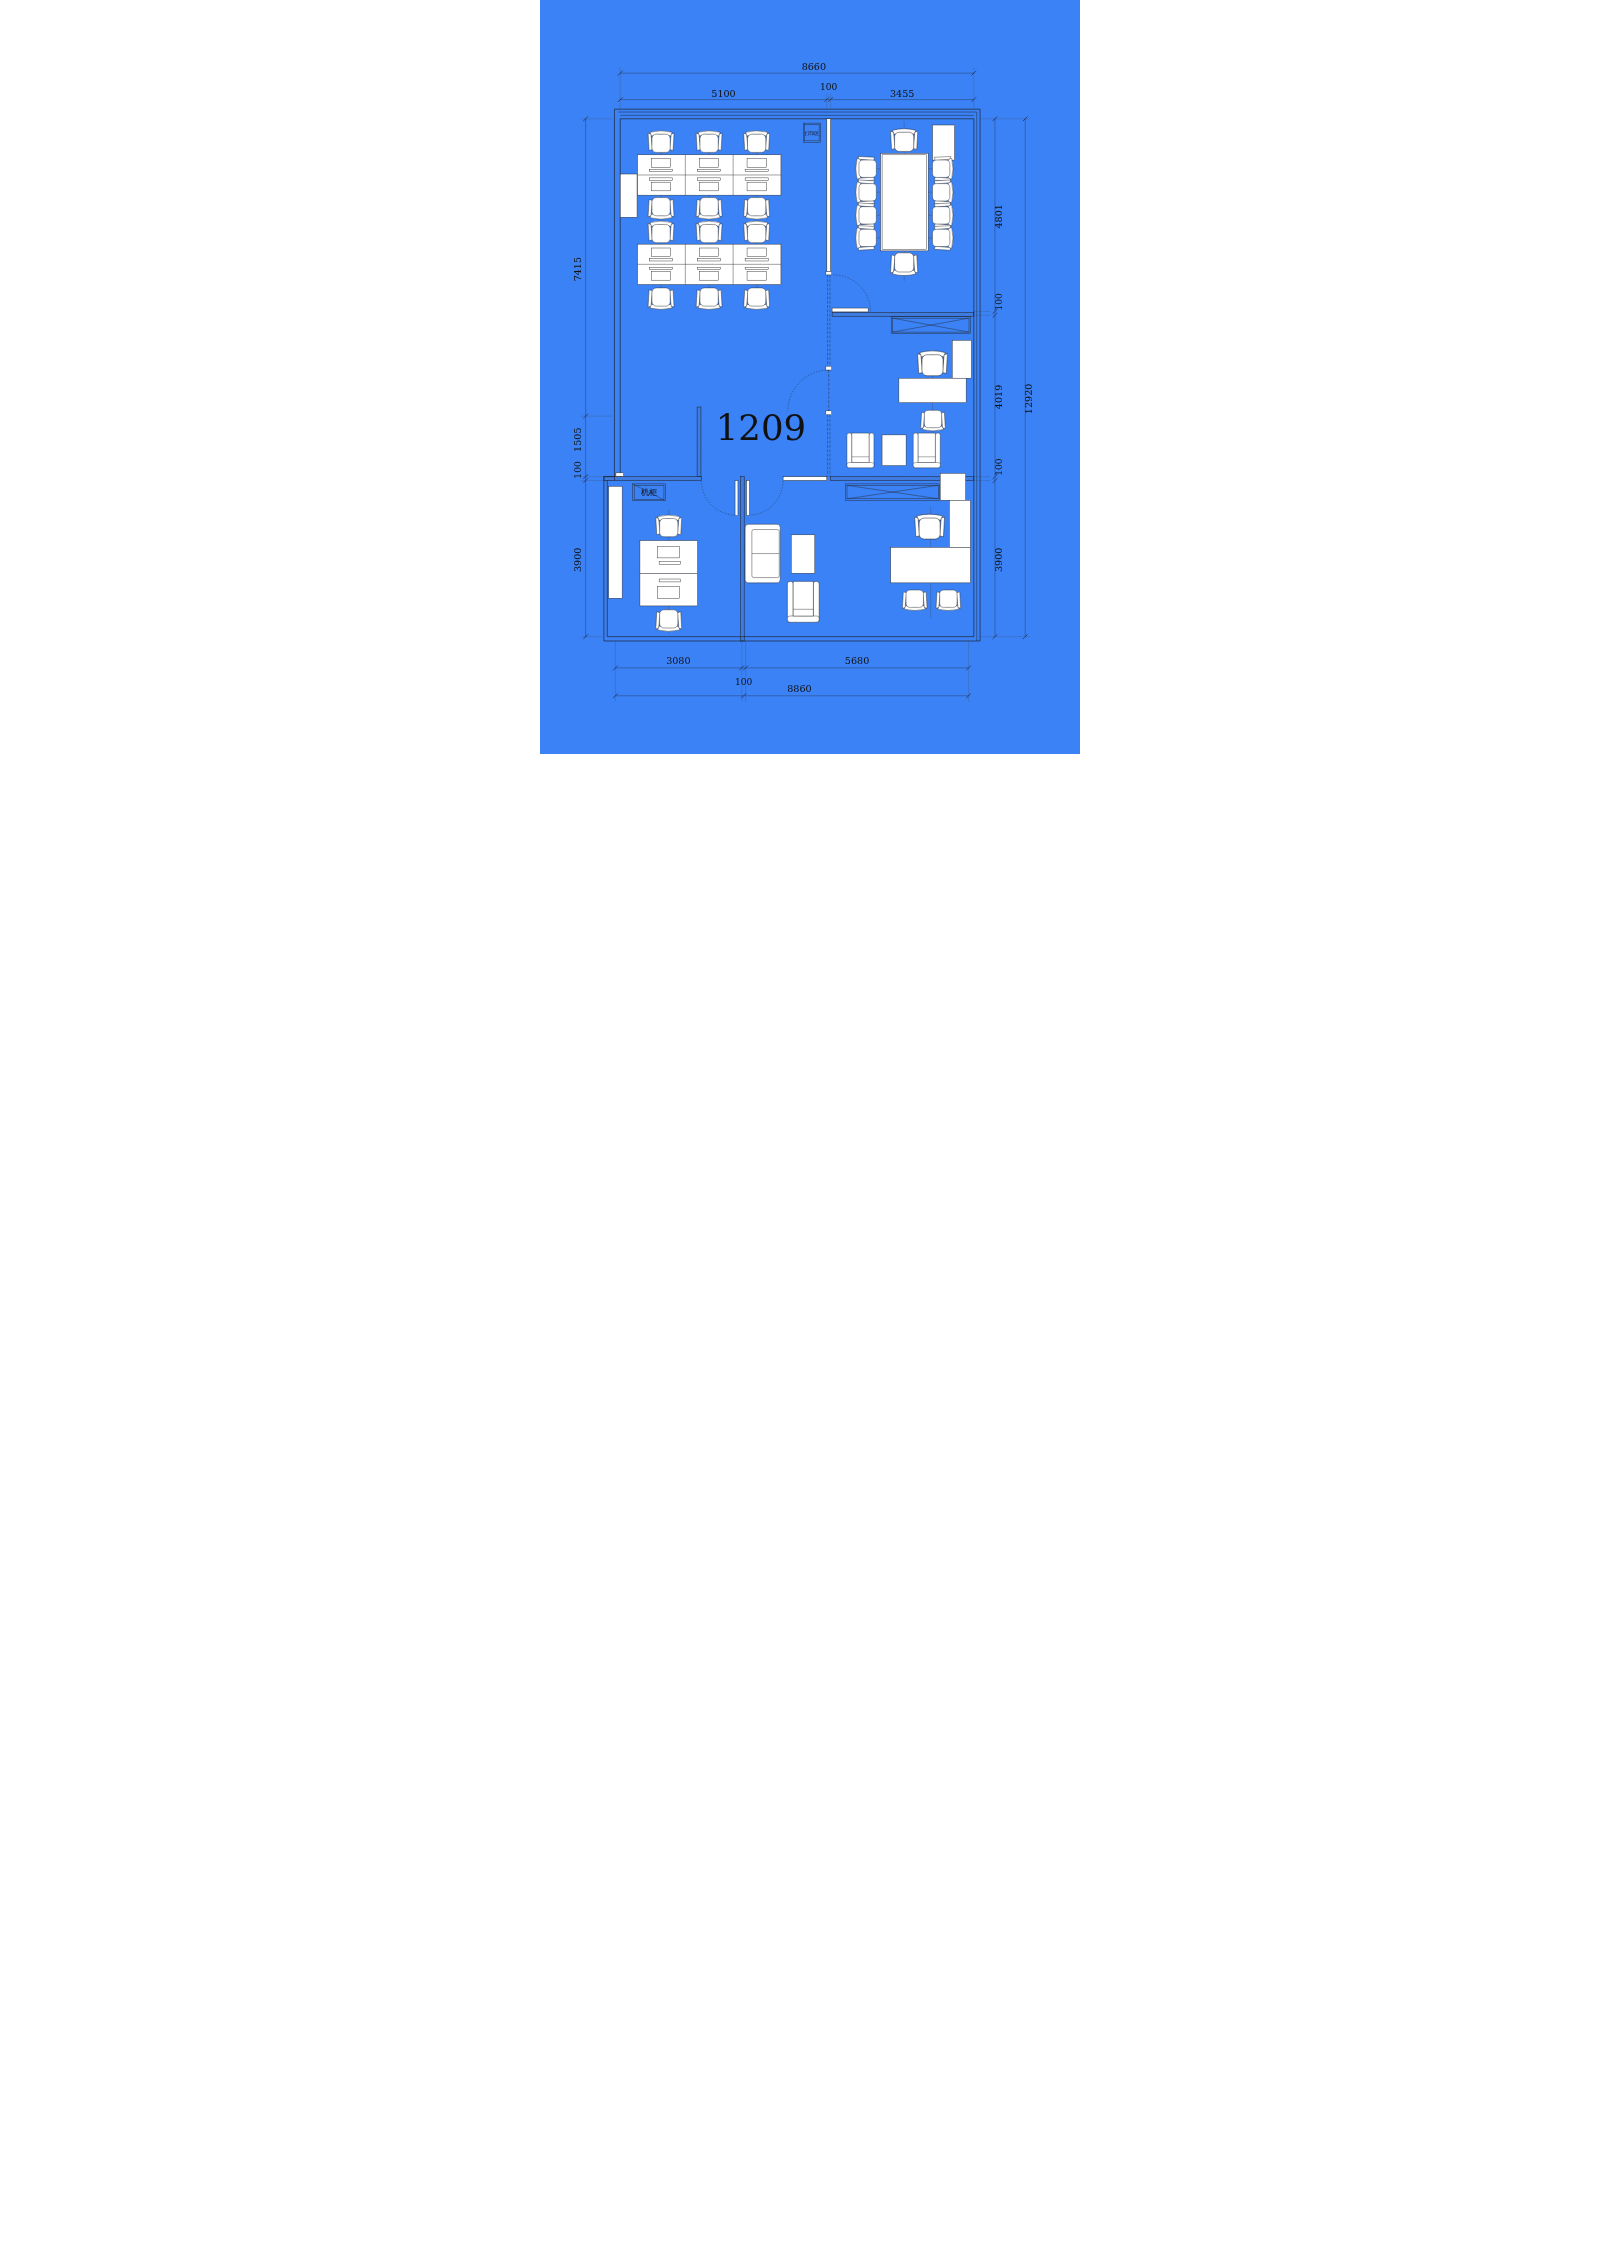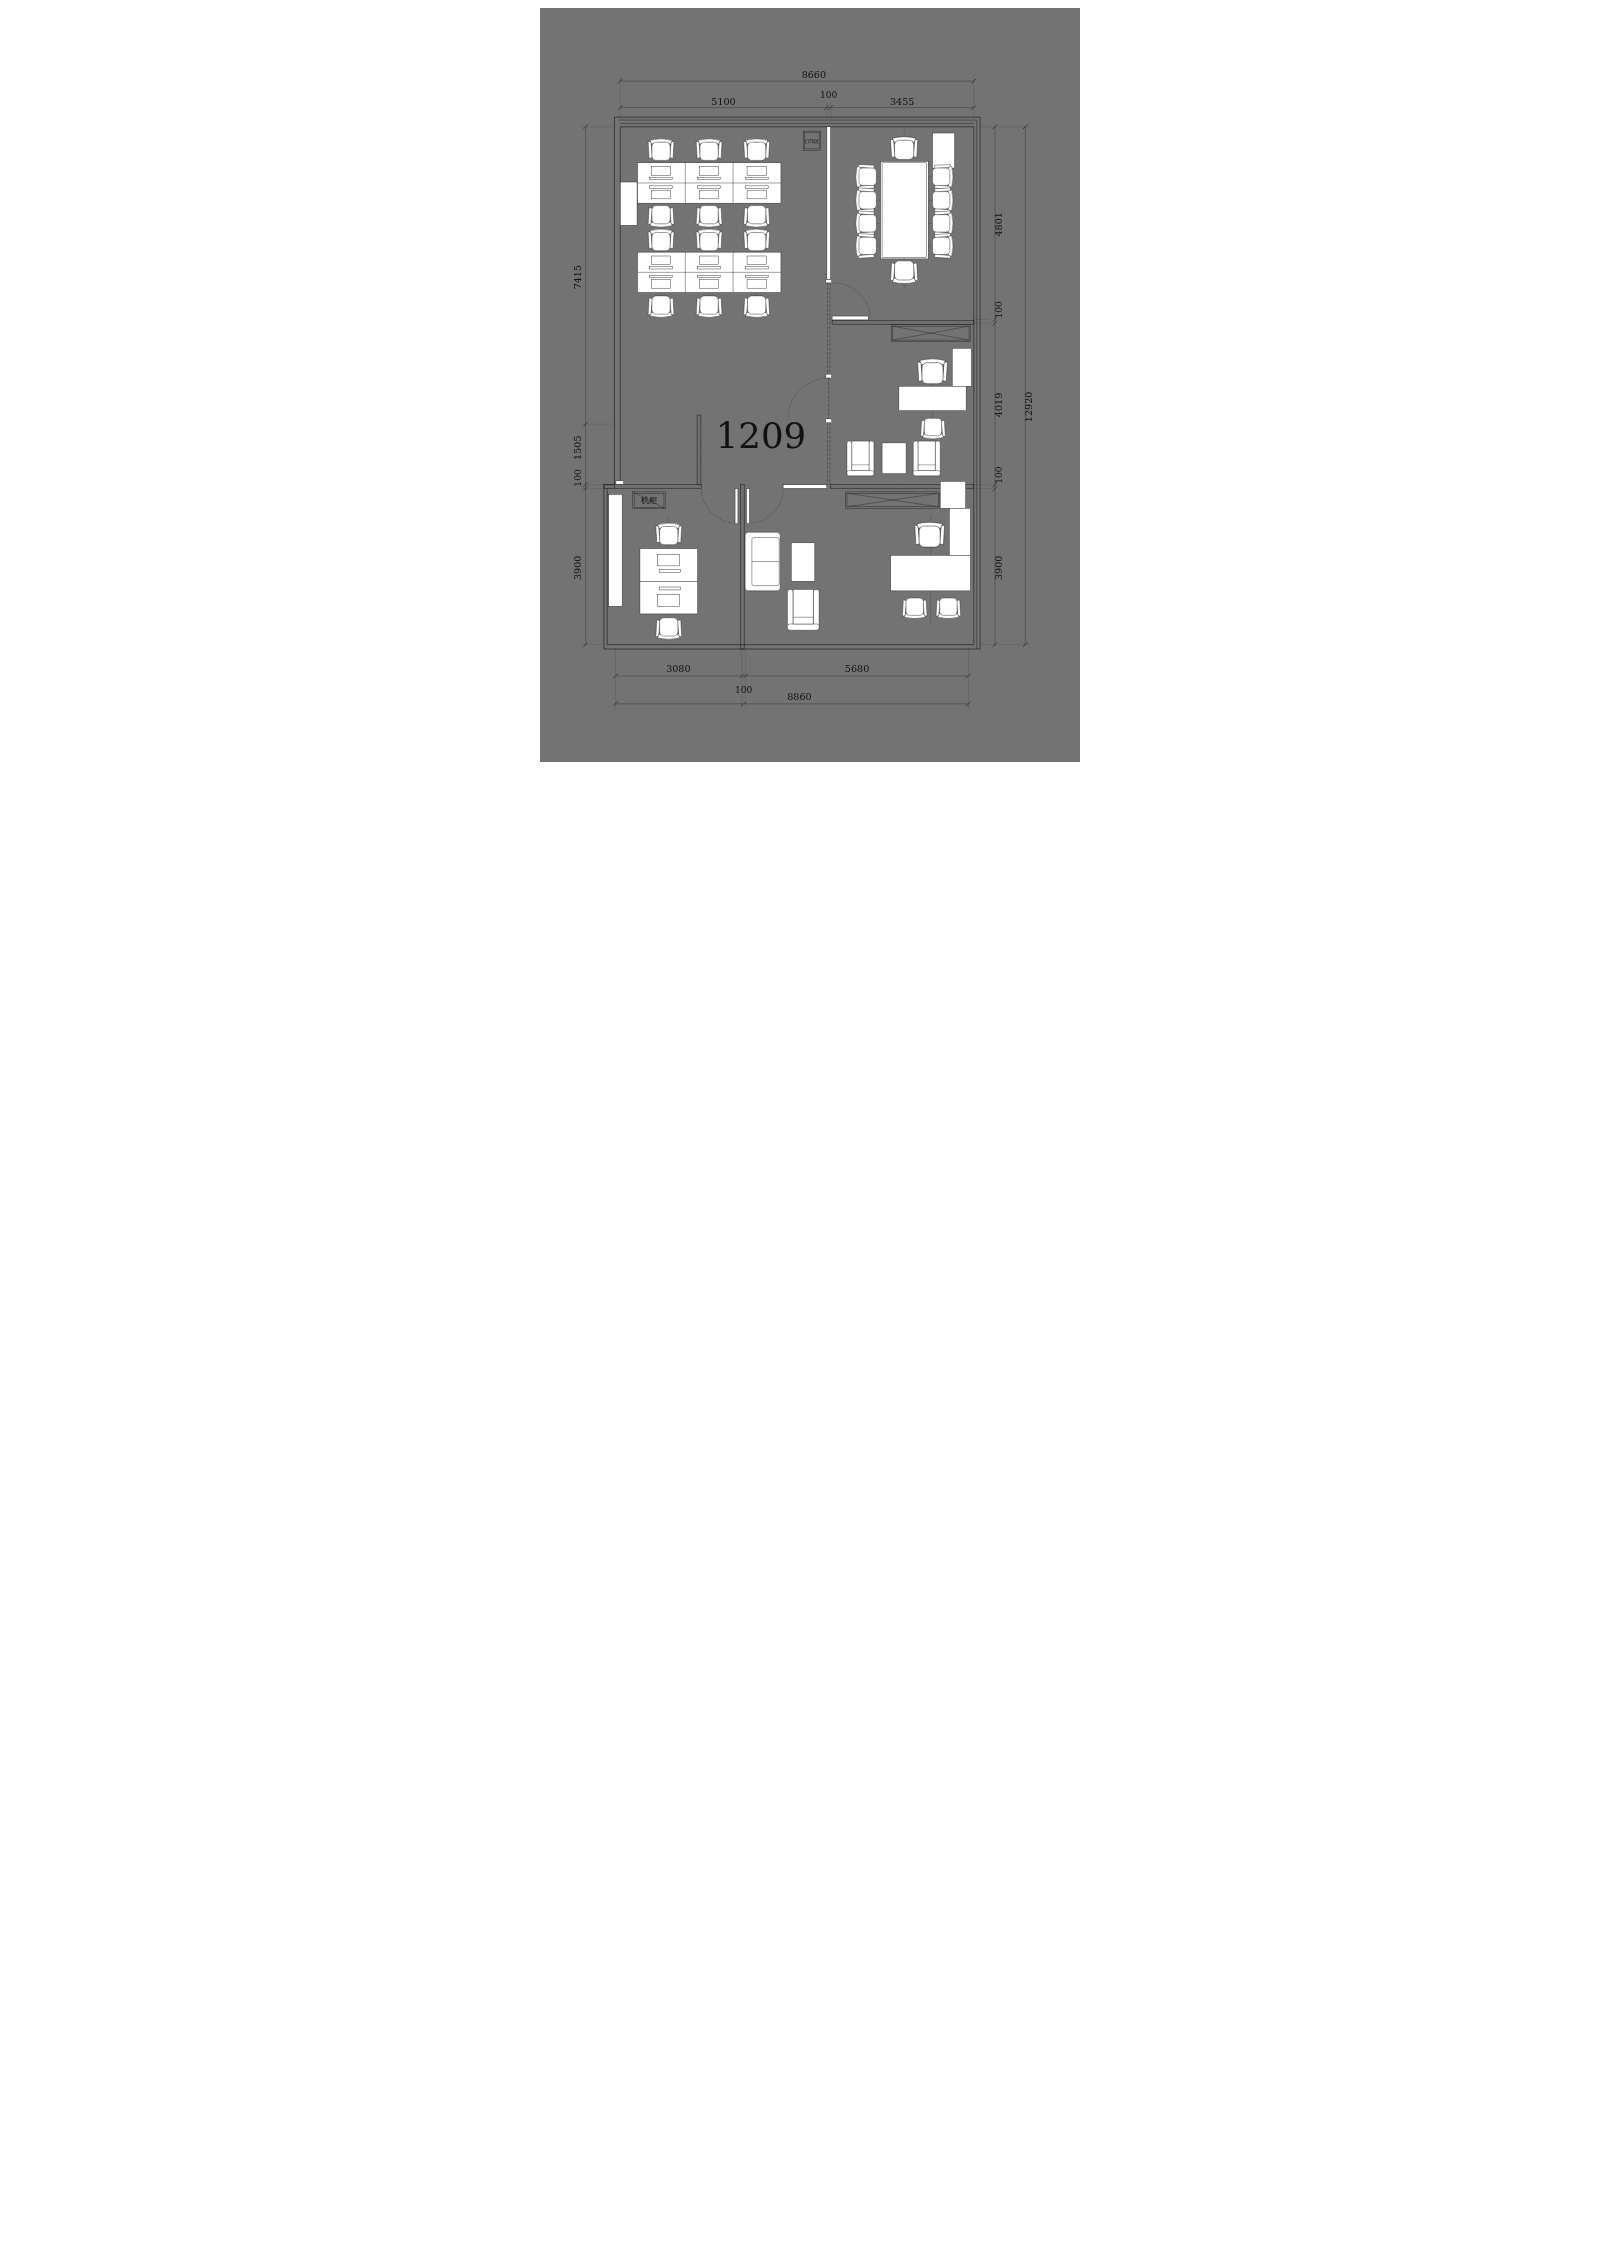--- a/index.html
+++ b/index.html
@@ -1,16 +1,16 @@
 <!DOCTYPE html>
 <html style="font-size:7.7px"><head>
 <meta charset="utf-8">
 <style>
   html,body{margin:0;padding:0;background:#ffffff;}
-  .page{width:540px;margin:8px auto;background:#737373;}
+  .page{width:540px;margin:0 auto;background:#3b82f6;}
   svg{display:block;}
   text{font-family:"DejaVu Serif","Liberation Serif",serif;fill:#111;}
   .cjk{font-family:"DejaVu Sans","Liberation Sans",sans-serif;}
   .dim{font-size:20px;}
   .dimsm{font-size:19px;}
   .wall{stroke:#1a1a1a;stroke-width:1.3;fill:none;}
   .wallthin{stroke:#1a1a1a;stroke-width:0.9;fill:none;}
   .furn{stroke:#222;stroke-width:0.9;fill:#fff;}
   .furnln{stroke:#222;stroke-width:0.9;fill:none;}
   .cl{stroke:#333;stroke-width:0.5;fill:none;}

